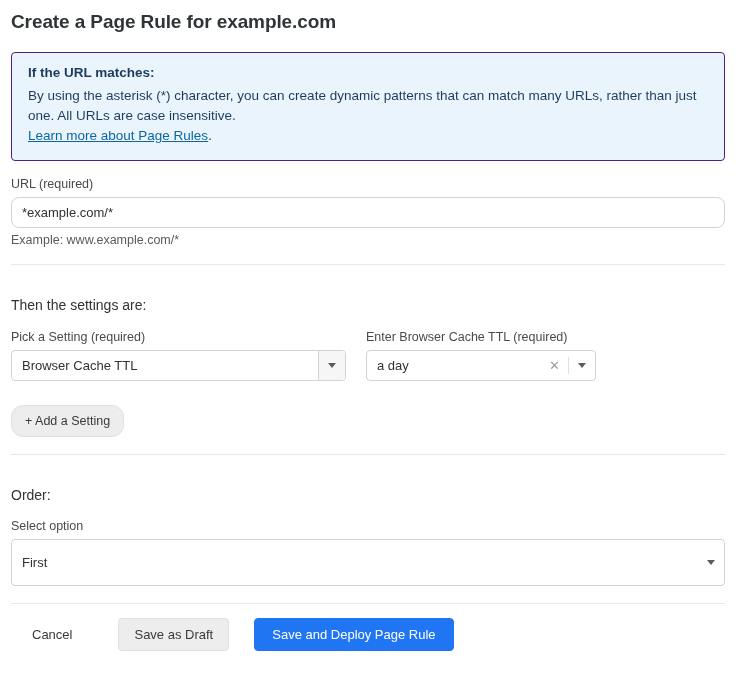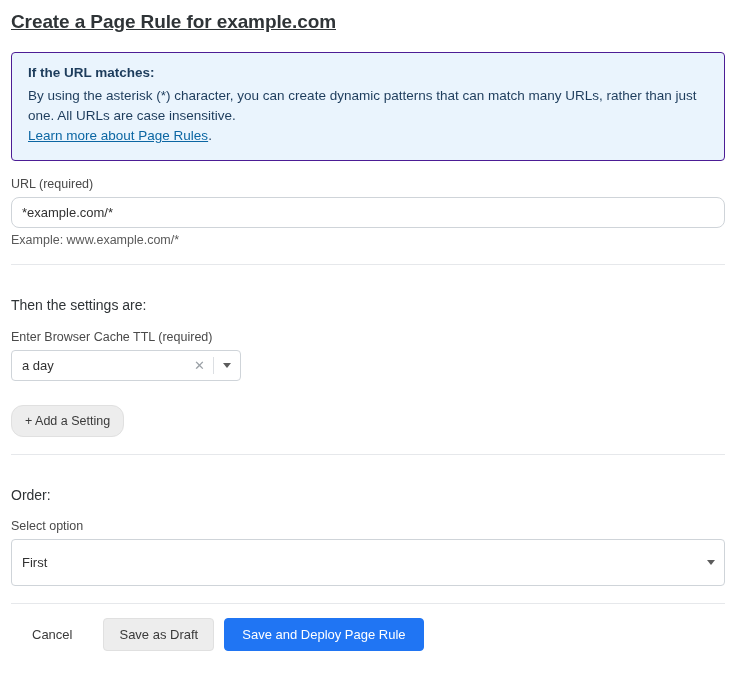--- a/index.html
+++ b/index.html
@@ -16,21 +16,20 @@
     height: 676px;
     position: relative;
     padding: 0 11px;
   }
   .page-title {
     font-size: 19px;
     font-weight: bold;
     color: #2f3437;
     margin: 11px 0 0 0;
     letter-spacing: -0.1px;
-    text-decoration: underline;
   }
 
   
   .callout {
     margin-top: 19px;
     background: #eaf4fd;
     border: 1px solid #4c1d95;
     border-radius: 4px;
     padding: 12px 16px 14px 16px;
   }
@@ -194,21 +193,21 @@
     color: #4a4a4a;
     line-height: 1.45;
     margin-top: 5px;
   }
 
   
   .footer {
     margin-top: 14px;
     display: flex;
     align-items: center;
-    gap: 10px;
+    gap: 25px;
   }
   .btn {
     font-size: 13px;
     font-family: "Liberation Sans", sans-serif;
     border-radius: 4px;
     cursor: pointer;
     padding: 9px 15px;
     line-height: 1;
   }
   .btn-cancel {
@@ -248,20 +247,29 @@
 
   <div class="field-label">URL (required)</div>
   <input class="text-input" type="text" value="*example.com/*" style="">
   <div class="hint">Example: www.example.com/*</div>
 
   <hr class="divider">
 
   <div class="section-title">Then the settings are:</div>
 
   <div class="settings-row">
+    <div class="col-setting">
+      <div class="sublabel">Pick a Setting (required)</div>
+      <div class="select-box">
+        <div class="select-value">Browser Cache TTL</div>
+        <div class="select-arrow-btn">
+          <span class="caret"></span>
+        </div>
+      </div>
+    </div>
 
     <div class="col-ttl">
       <div class="sublabel">Enter Browser Cache TTL (required)</div>
       <div class="select-box">
         <div class="select-value">a day</div>
         <span class="clear-x">✕</span>
         <span class="select-sep"></span>
         <div class="select-arrow-plain">
           <span class="caret"></span>
         </div>

